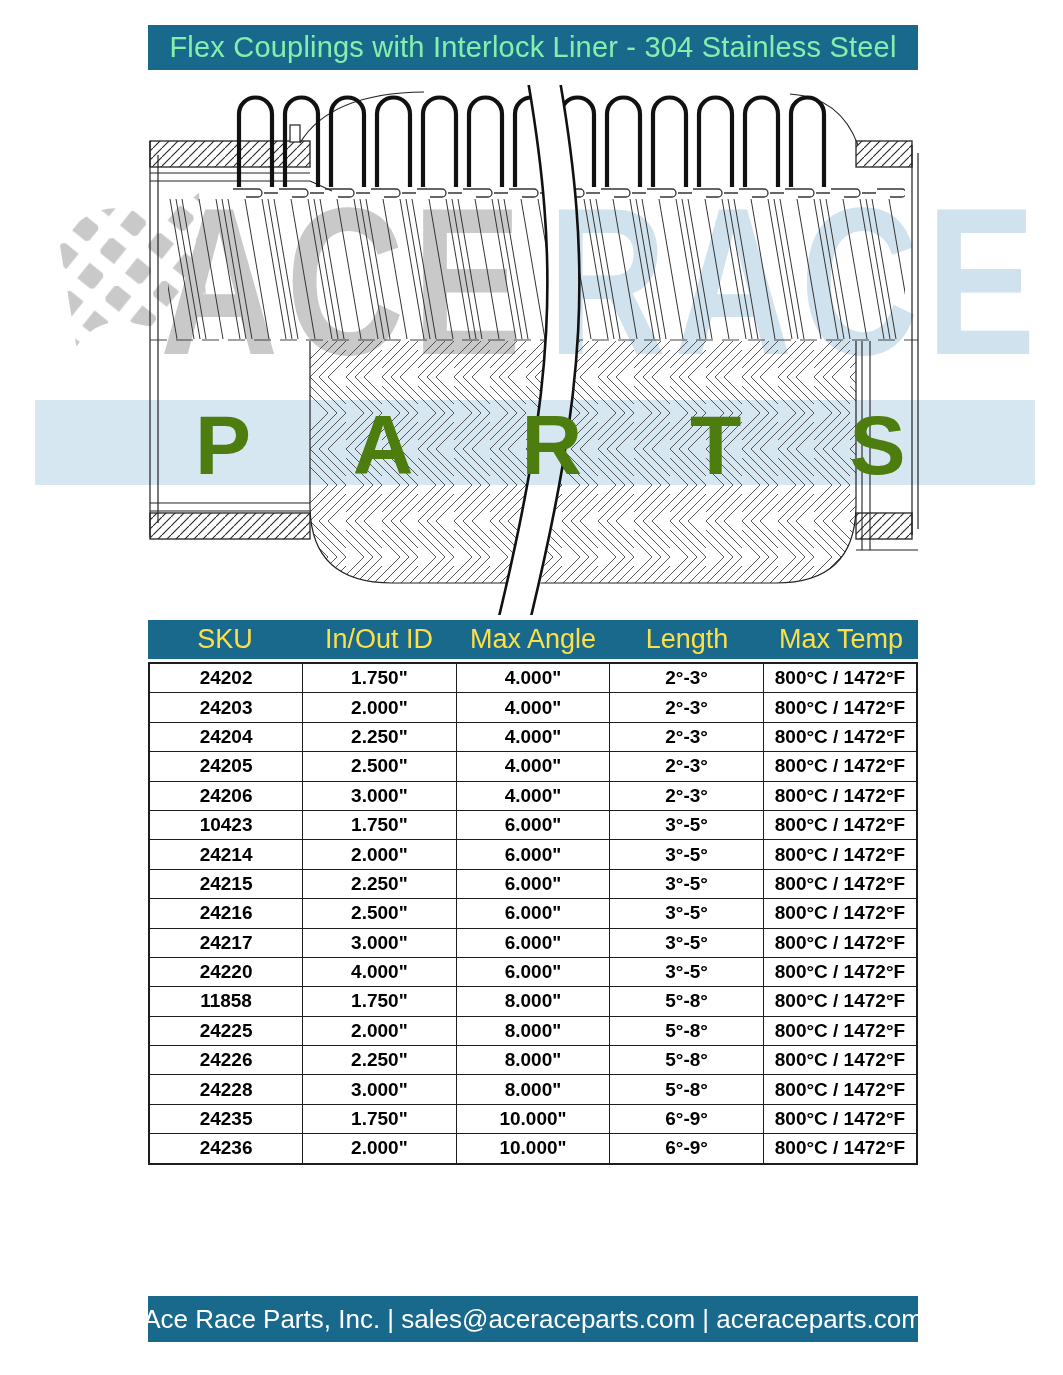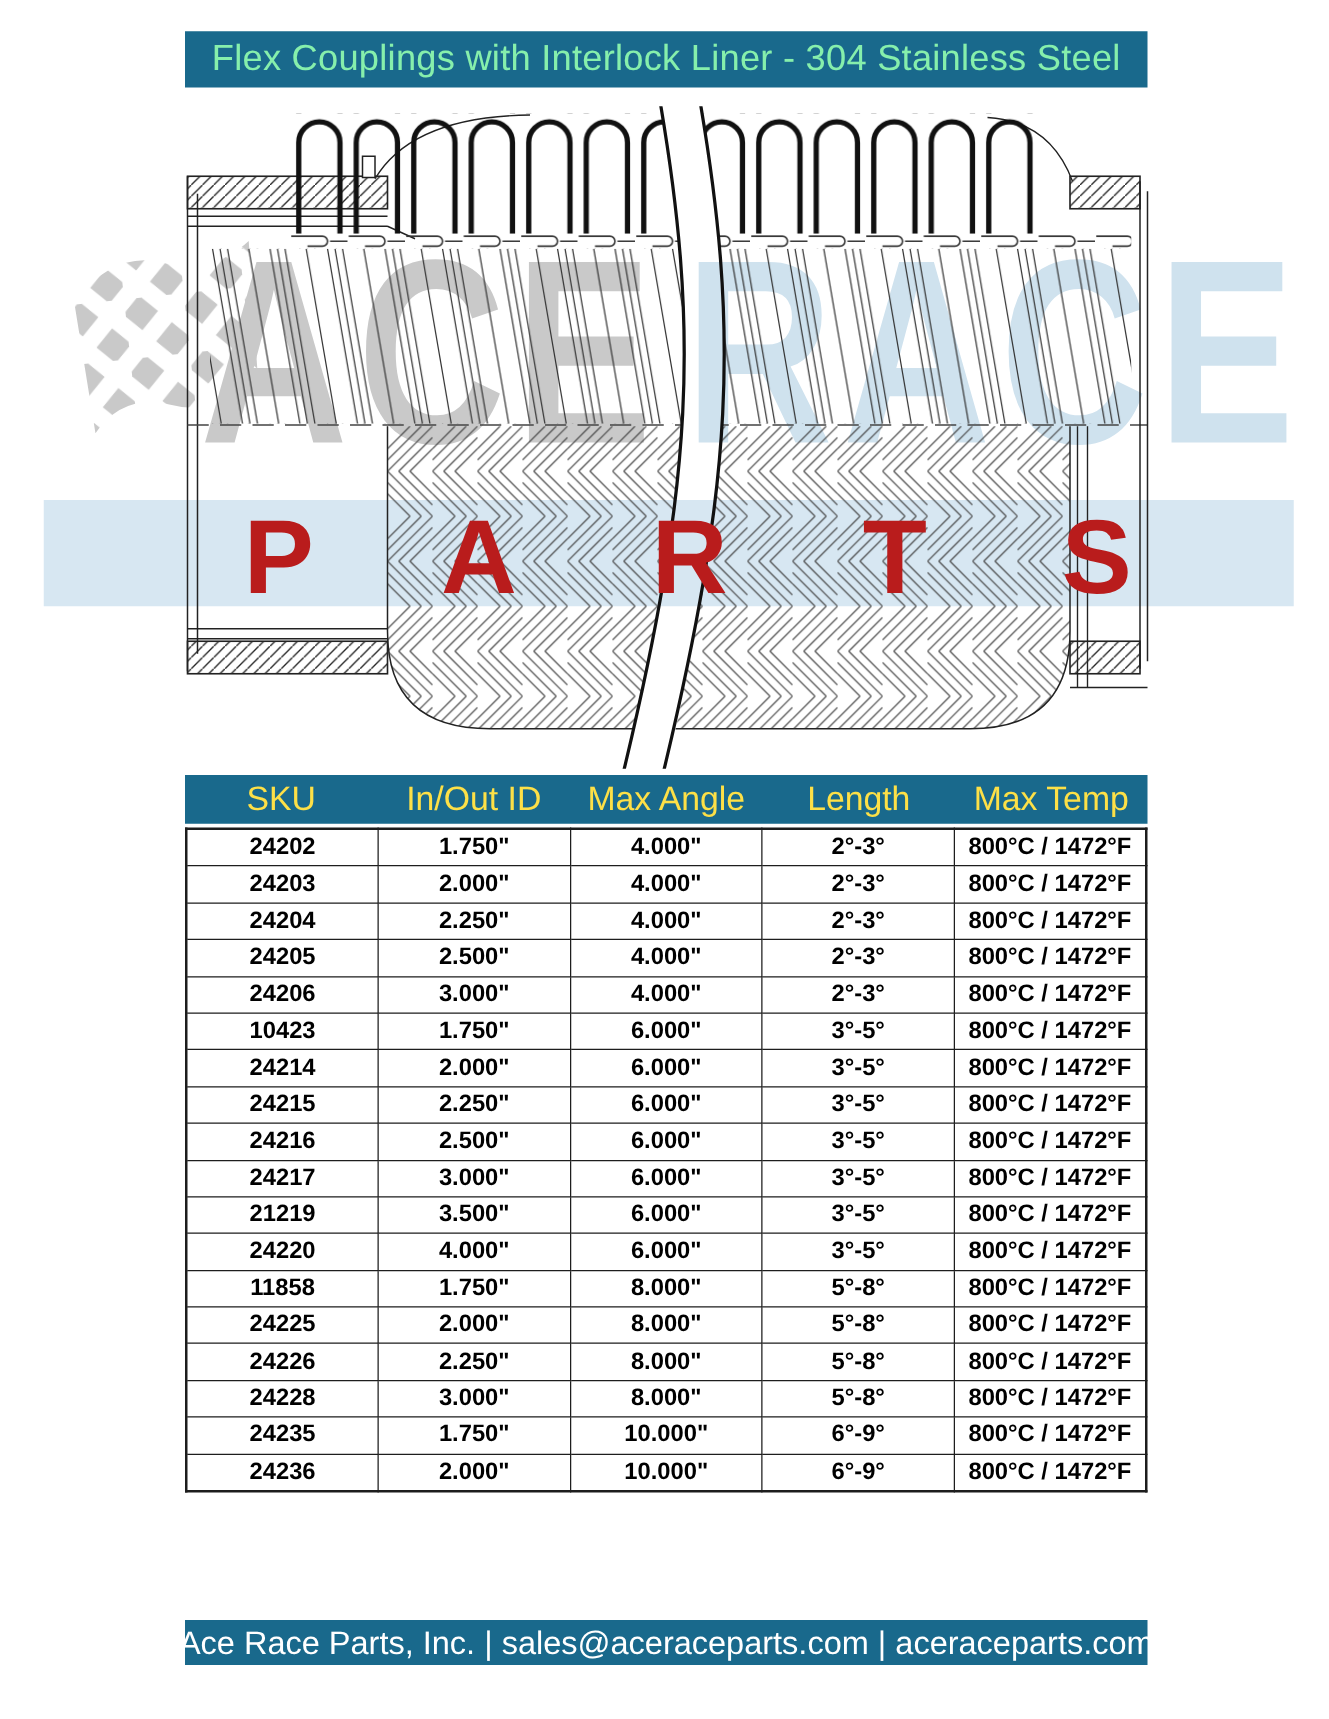--- a/index.html
+++ b/index.html
@@ -8,38 +8,38 @@
     font-family:"Liberation Sans",sans-serif;overflow:hidden;
   }
   
   .title-bar{
     position:absolute;left:148px;top:25px;width:770px;height:45px;
     background:var(--teal,#19698c);color:#86efac;
     display:flex;align-items:center;justify-content:center;
     font-size:29px;letter-spacing:.2px;white-space:nowrap;
   }
   .footer-bar{
-    position:absolute;left:148px;top:1296px;width:770px;height:36px;
+    position:absolute;left:148px;top:1296px;width:770px;height:46px;
     background:var(--teal,#19698c);color:#fff;
     display:flex;align-items:center;justify-content:center;
     font-size:26px;white-space:nowrap;
   }
   
   .wm-word{
     position:absolute;top:177px;line-height:1;font-size:210px;font-weight:600;
     transform:scaleX(.78);transform-origin:left top;z-index:1;white-space:nowrap;
   }
   .wm-ace{left:160px;color:var(--watermark-gray,#c9c9c9);letter-spacing:10px;}
   .wm-race{left:548px;color:var(--watermark-blue,#cfe2ee);letter-spacing:10px;}
   .wm-band{
     position:absolute;left:35px;top:400px;width:1000px;height:85px;
     background:var(--band-blue,#d7e7f2);z-index:1;
   }
   .wm-parts{
-    position:absolute;left:195px;top:403px;z-index:3;color:#b91c1c;
+    position:absolute;left:195px;top:403px;z-index:3;color:#4d7c0f;
     font-size:84px;font-weight:700;line-height:85px;letter-spacing:108px;white-space:nowrap;
   }
   .flag{position:absolute;left:55px;top:188px;z-index:1;}
   
   .diagram{position:absolute;left:0;top:85px;z-index:2;}
   
   .spec-table{position:absolute;left:148px;top:620px;width:770px;z-index:4;}
   .thead{
     display:flex;height:39px;background:var(--teal,#19698c);color:#fde047;
   }
@@ -227,27 +227,20 @@
             <td>800°C / 1472°F</td>
           </tr>
           <tr>
             <td>24217</td>
             <td>3.000"</td>
             <td>6.000"</td>
             <td>3°-5°</td>
             <td>800°C / 1472°F</td>
           </tr>
           <tr>
-            <td>21219</td>
-            <td>3.500"</td>
-            <td>6.000"</td>
-            <td>3°-5°</td>
-            <td>800°C / 1472°F</td>
-          </tr>
-          <tr>
             <td>24220</td>
             <td>4.000"</td>
             <td>6.000"</td>
             <td>3°-5°</td>
             <td>800°C / 1472°F</td>
           </tr>
           <tr>
             <td>11858</td>
             <td>1.750"</td>
             <td>8.000"</td>

